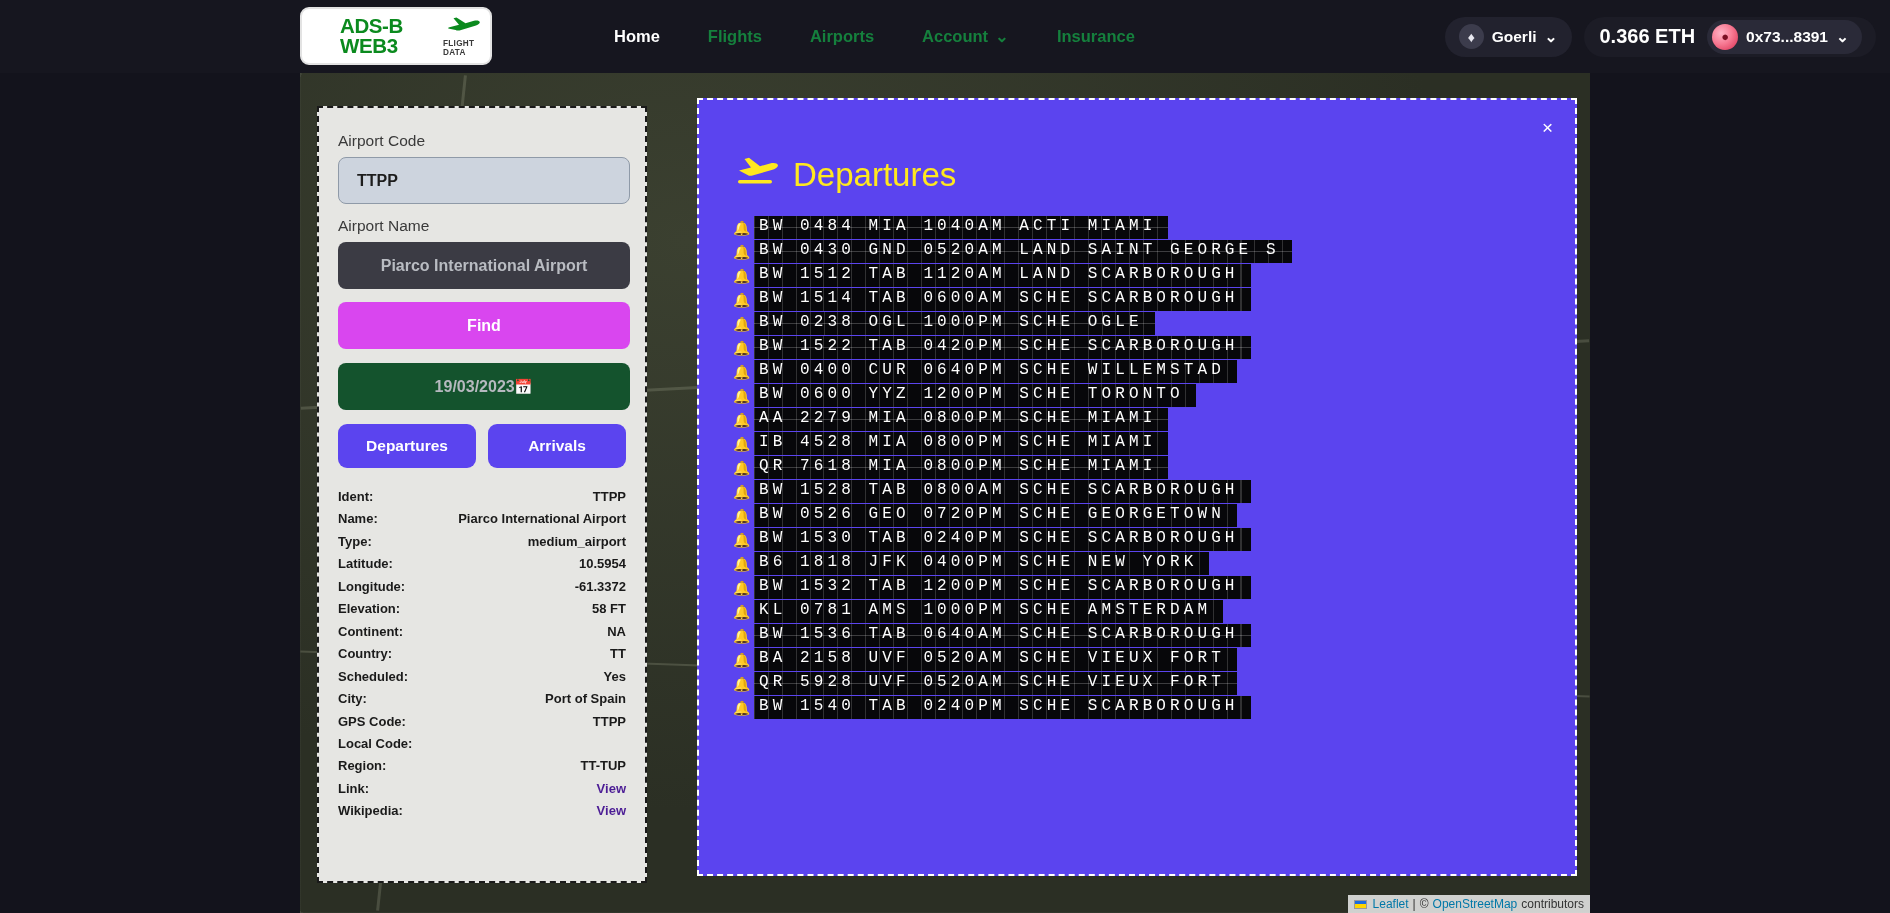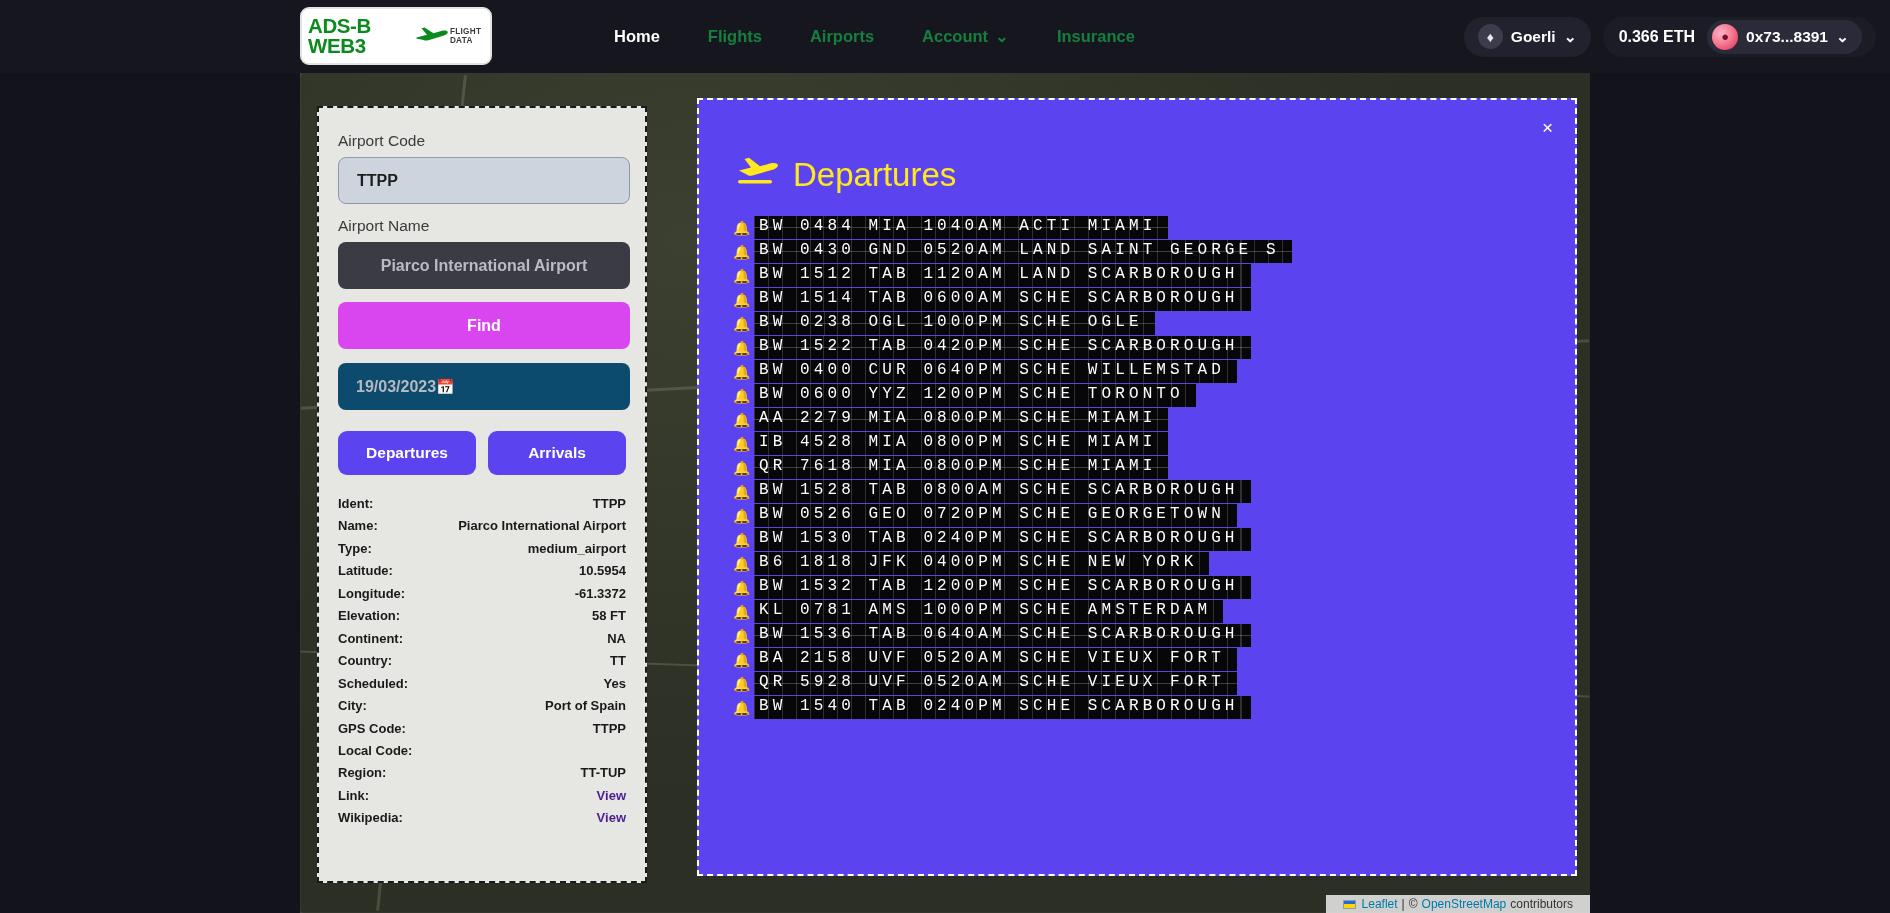--- a/index.html
+++ b/index.html
@@ -17,26 +17,26 @@
     display: flex; align-items: center;
     z-index: 60;
   }
   .logo-box {
     position: absolute; left: 300px; top: 7px;
     width: 192px; height: 58px;
     background: #ffffff; border-radius: 9px;
     border: 2px solid #e3e3e3;
     display: flex; align-items: center; justify-content: center;
   }
-  .logo-inner { display: flex; align-items: center; gap: 12px; padding: 0 6px; }
+  .logo-inner { display: flex; align-items: center; gap: 12px; padding: 0 6px; margin-left: 32px; }
   .logo-text {
     font-size: 20.5px; font-weight: bold; color: #0b8a1e;
     letter-spacing: -0.4px; line-height: 1;
   }
-  .logo-right { display: flex; flex-direction: row; align-items: center; gap: 1px; }
+  .logo-right { display: flex; flex-direction: column; align-items: center; gap: 1px; }
   .logo-plane { color: #0b8a1e; display: block; }
   .logo-sub { font-size: 8.2px; font-weight: bold; color: #3a3a3a; letter-spacing: 0.3px; }
 
   .nav { position: absolute; left: 590px; top: 0; height: 73px; display: flex; align-items: center; gap: 0; }
   .nav a {
     color: #15803d; font-size: 16.5px; text-decoration: none;
     padding: 0 24px; font-weight: 700; display: flex; align-items: center; gap: 7px;
   }
   .nav a.active { color: #ffffff; font-weight: bold; }
   .caret { display: inline-block; }
@@ -60,21 +60,21 @@
   .addr-chip {
     display: flex; align-items: center; gap: 8px;
     background: #2a2a38; border-radius: 20px; height: 34px; padding: 0 13px 0 5px;
   }
   .avatar-orb {
     width: 26px; height: 26px; border-radius: 50%;
     background: radial-gradient(circle at 35% 35%, #ffb3c6 0%, #f77b94 45%, #d92b4e 100%);
     display: flex; align-items: center; justify-content: center;
     font-size: 13px; color: #7a0f24;
   }
-  .bal { font-size: 16px; font-weight: bold; color: #fff; padding-right: 2px; }
+  .bal { font-size: 20px; font-weight: bold; color: #fff; padding-right: 2px; }
 
   
   .map {
     position: absolute; left: 300px; top: 73px;
     width: 1290px; height: 840px;
     background: #2e3226;
     overflow: hidden;
   }
   .map-tex {
     position: absolute; inset: 0;
@@ -90,21 +90,21 @@
   .map-road-a, .map-road-b, .map-road-c {
     position: absolute; background: rgba(180,186,160,0.22);
   }
   .map-road-a { left: 0; top: 300px; width: 1290px; height: 3px; transform: rotate(-3deg); }
   .map-road-b { left: 120px; top: 0; width: 3px; height: 840px; transform: rotate(6deg); }
   .map-road-c { left: 0; top: 600px; width: 1290px; height: 2px; transform: rotate(2deg); }
   .attribution {
     position: absolute; right: 0; bottom: 0;
     background: rgba(255,255,255,0.78);
     font-size: 12px; color: #333;
-    padding: 2px 17px; display: flex; align-items: center; gap: 4px;
+    padding: 2px 6px; display: flex; align-items: center; gap: 4px;
     font-family: "Liberation Sans", sans-serif;
     z-index: 5;
   }
   .attribution a { color: #0078a8; text-decoration: none; }
   .ua-flag {
     display: inline-block; width: 13px; height: 9px;
     background: linear-gradient(#1c6ce0 0 50%, #ffd500 50% 100%);
     border: 0.5px solid #999; margin-right: 2px;
   }
 
@@ -127,22 +127,22 @@
     font-size: 16px; margin-bottom: 13px;
   }
   .inp.code {
     background: #cdd4de; border: 1px solid #8f9aa8; color: #1d1d1d; font-weight: bold;
   }
   .inp.name {
     background: #3b3b44; color: #b9bcc2; justify-content: center; font-weight: bold;
     border: none;
   }
   .inp.date {
-    background: #0c4a6e; color: #b6b9bf; font-weight: bold;
-    justify-content: flex-start; margin-top: 14px; margin-bottom: 21px;
+    background: #14532d; color: #b6b9bf; font-weight: bold;
+    justify-content: center; margin-top: 14px; margin-bottom: 14px;
   }
   .date-icon { font-size: 15px; color: #cfd2d8; }
   .btn-find {
     width: 292px; height: 47px; border-radius: 8px;
     background: #d946ef; color: #ffffff;
     display: flex; align-items: center; justify-content: center;
     font-size: 16px; font-weight: bold; border: none; cursor: pointer;
     font-family: "Liberation Sans", sans-serif;
   }
   .btn-row { display: flex; gap: 12px; margin-bottom: 18px; }

